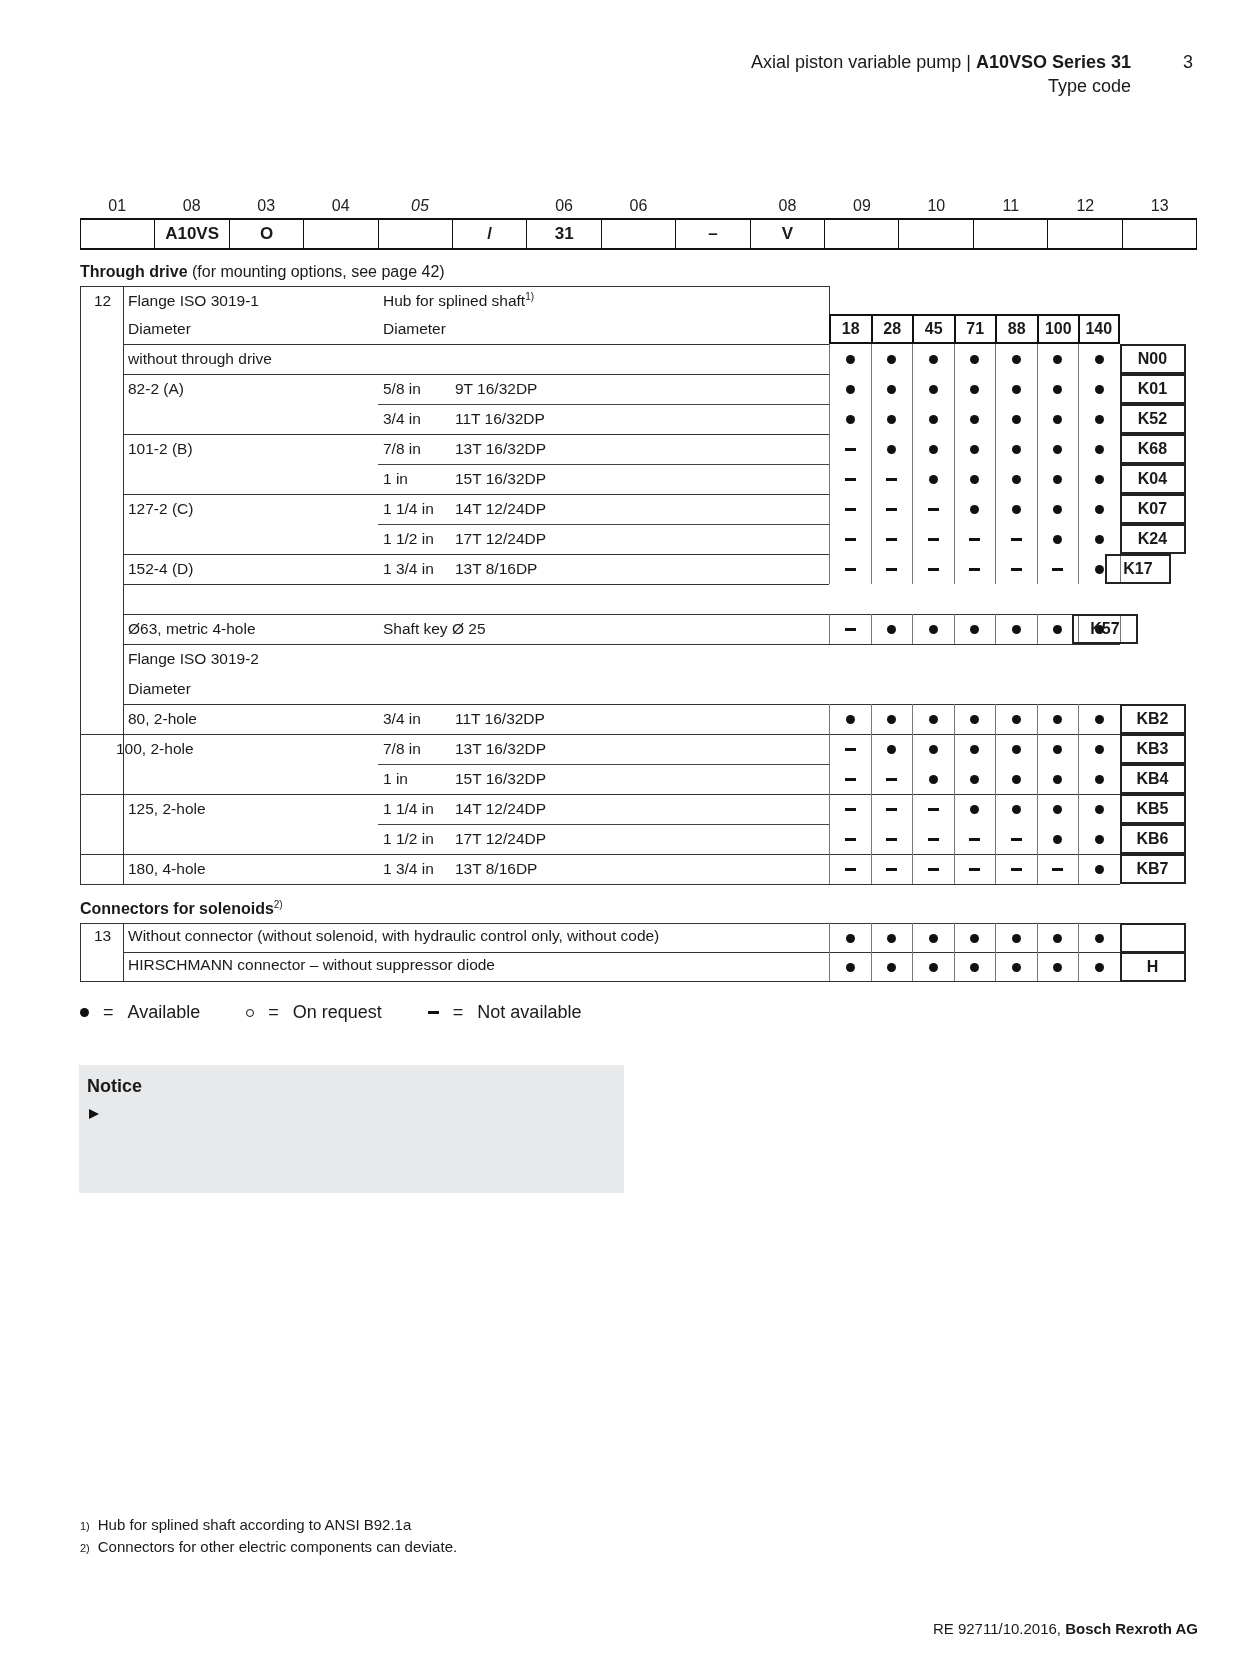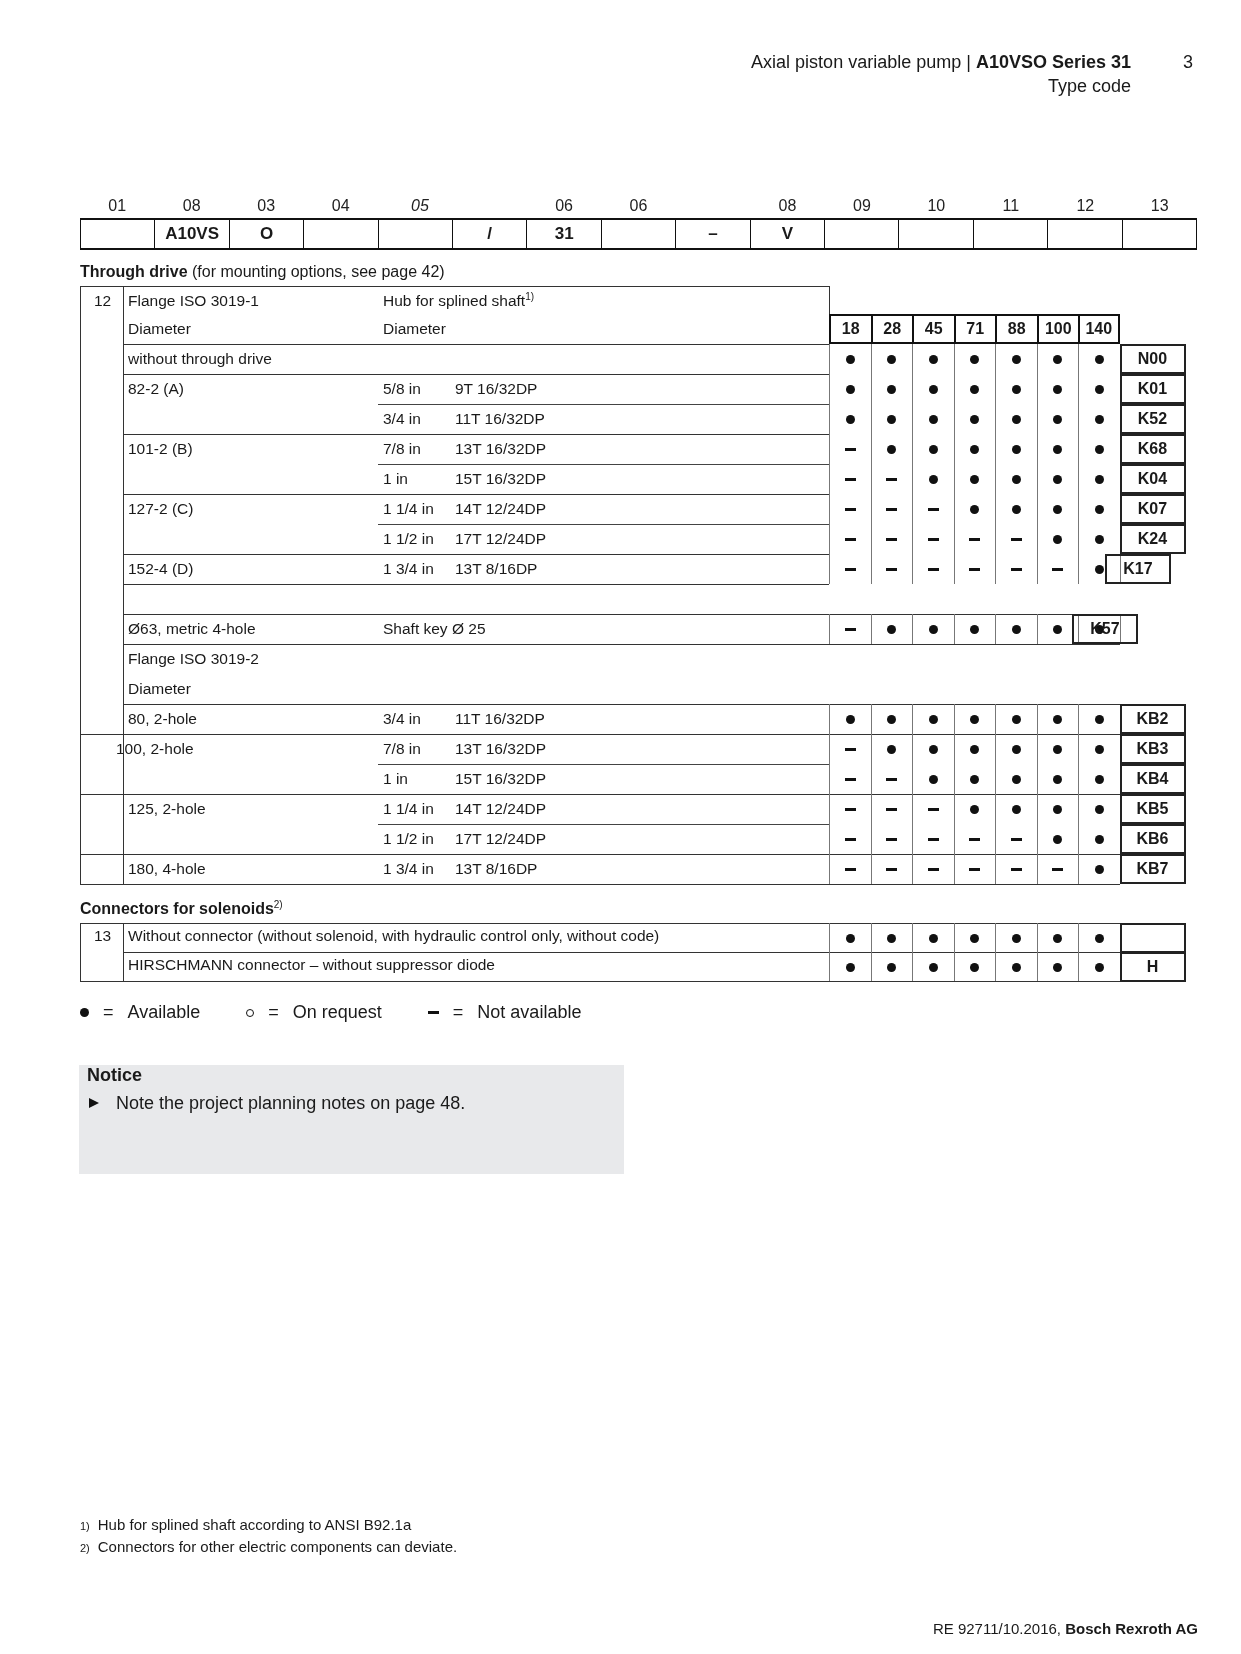--- a/index.html
+++ b/index.html
@@ -32,21 +32,21 @@
   .dot { width:9px; height:9px; border-radius:50%; background:#111; display:inline-block; }
   .dash { width:11px; height:3px; background:#111; display:inline-block; }
   .hline { position:absolute; height:0; border-top:1px solid #555; }
   .vline { position:absolute; width:0; border-left:1px solid #555; }
 
   .legend { position:absolute; left:80px; top:1002px; font-size:18px; display:flex; align-items:center; white-space:nowrap; }
   .legend .item { display:flex; align-items:center; margin-right:46px; }
   .legend .eq { margin:0 14px; }
   .ring { width:6px; height:6px; border:1.5px solid #111; border-radius:50%; display:inline-block; }
 
-  .notice { position:absolute; left:79px; top:1065px; width:545px; height:109px; background:#e8e9eb; box-sizing:border-box; padding:0 8px; }
+  .notice { position:absolute; left:79px; top:1065px; width:545px; height:128px; background:#e8e9eb; box-sizing:border-box; padding:11px 8px; }
   .notice .title { font-weight:bold; font-size:18px; margin-bottom:3px; }
   .notice .li { display:flex; font-size:18px; line-height:28px; }
   .notice .tri { width:0; height:0; border-top:5.5px solid transparent; border-bottom:5.5px solid transparent; border-left:10px solid #111; margin:9px 17px 0 2px; flex:none; }
 
   .fn { position:absolute; left:80px; font-size:15px; white-space:nowrap; }
   .fn .mk { font-size:11px; margin-right:8px; }
   .footer { position:absolute; right:43px; top:1620px; font-size:15px; white-space:nowrap; }
   .footer b { font-weight:bold; }
 </style>
 </head>
@@ -592,21 +592,20 @@
     <span class="dash"></span>
     <span class="eq">=</span>
     <span>Not available</span>
   </div>
 </div>
 
 <div class="notice">
   <div class="title">Notice</div>
   <div class="li">
     <span class="tri"></span>
-    <span>Note the project planning notes on page 48.</span>
   </div>
 </div>
 
 <div class="fn" style="top:1516px;">
   <span class="mk">1)</span><span>Hub for splined shaft according to ANSI B92.1a</span>
 </div>
 <div class="fn" style="top:1538px;">
   <span class="mk">2)</span><span>Connectors for other electric components can deviate.</span>
 </div>
 

